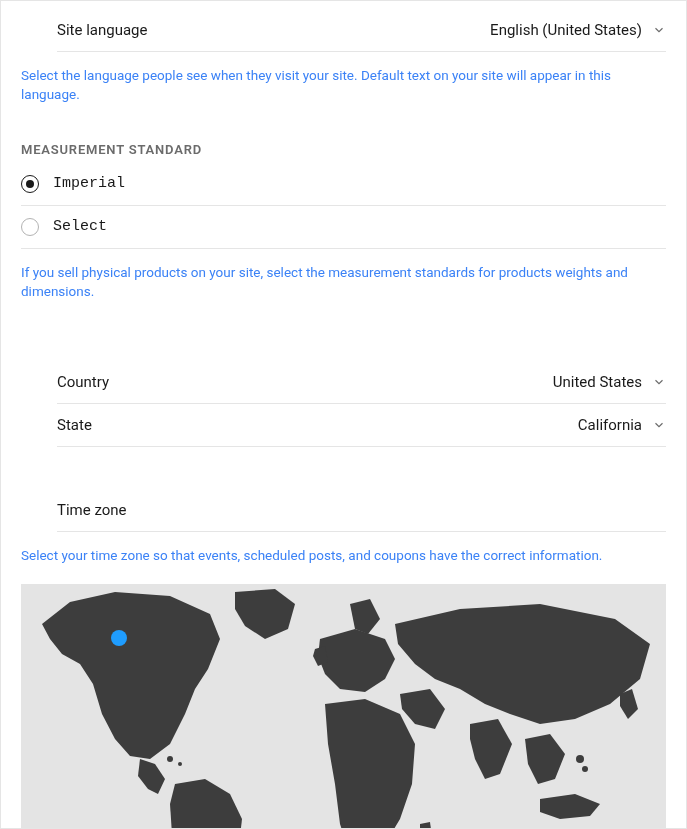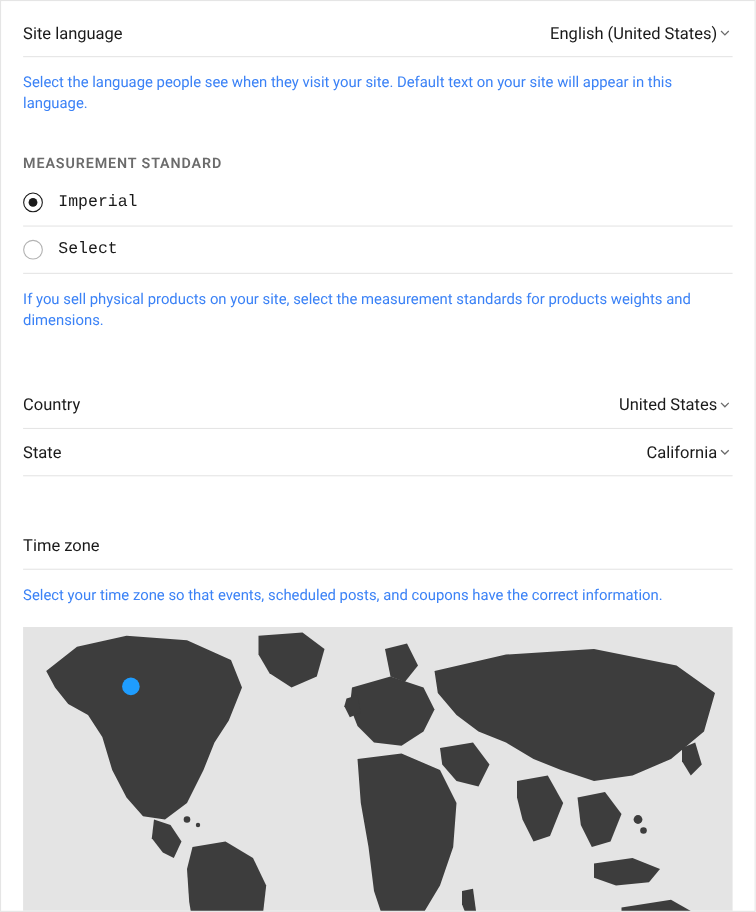--- a/index.html
+++ b/index.html
@@ -15,31 +15,32 @@
       height: 829px;
       border: 1px solid #e5e5e5;
       padding: 20px;
     }
     .row {
       display: flex;
       justify-content: space-between;
       padding: 12px 0;
       border-bottom: 1px solid #e5e5e5;
       cursor: pointer;
+      margin-left: 36px;
     }
     .row-label {
       font-size: 15px;
       color: #1a1a1a;
     }
     .row-value {
       font-size: 15px;
       color: #1a1a1a;
       display: flex;
       align-items: center;
-      gap: 0;
+      gap: 10px;
     }
     .chevron {
       display: inline-flex;
       align-items: center;
       justify-content: center;
     }
     .chevron svg {
       width: 14px;
       height: 14px;
       stroke: #6b6b6b;
@@ -88,21 +89,21 @@
       width: 8px;
       height: 8px;
       background: #1a1a1a;
       border-radius: 50%;
     }
     .radio-label {
       font-size: 15px;
       color: #1a1a1a;
     }
     .spacer-after-measure {
-      margin-bottom: 46px;
+      margin-bottom: 60px;
     }
     .row-first {
       padding-top: 0;
     }
     .timezone-block {
       margin-top: 42px;
     }
     .map-container {
       width: 100%;
       height: 344px;

